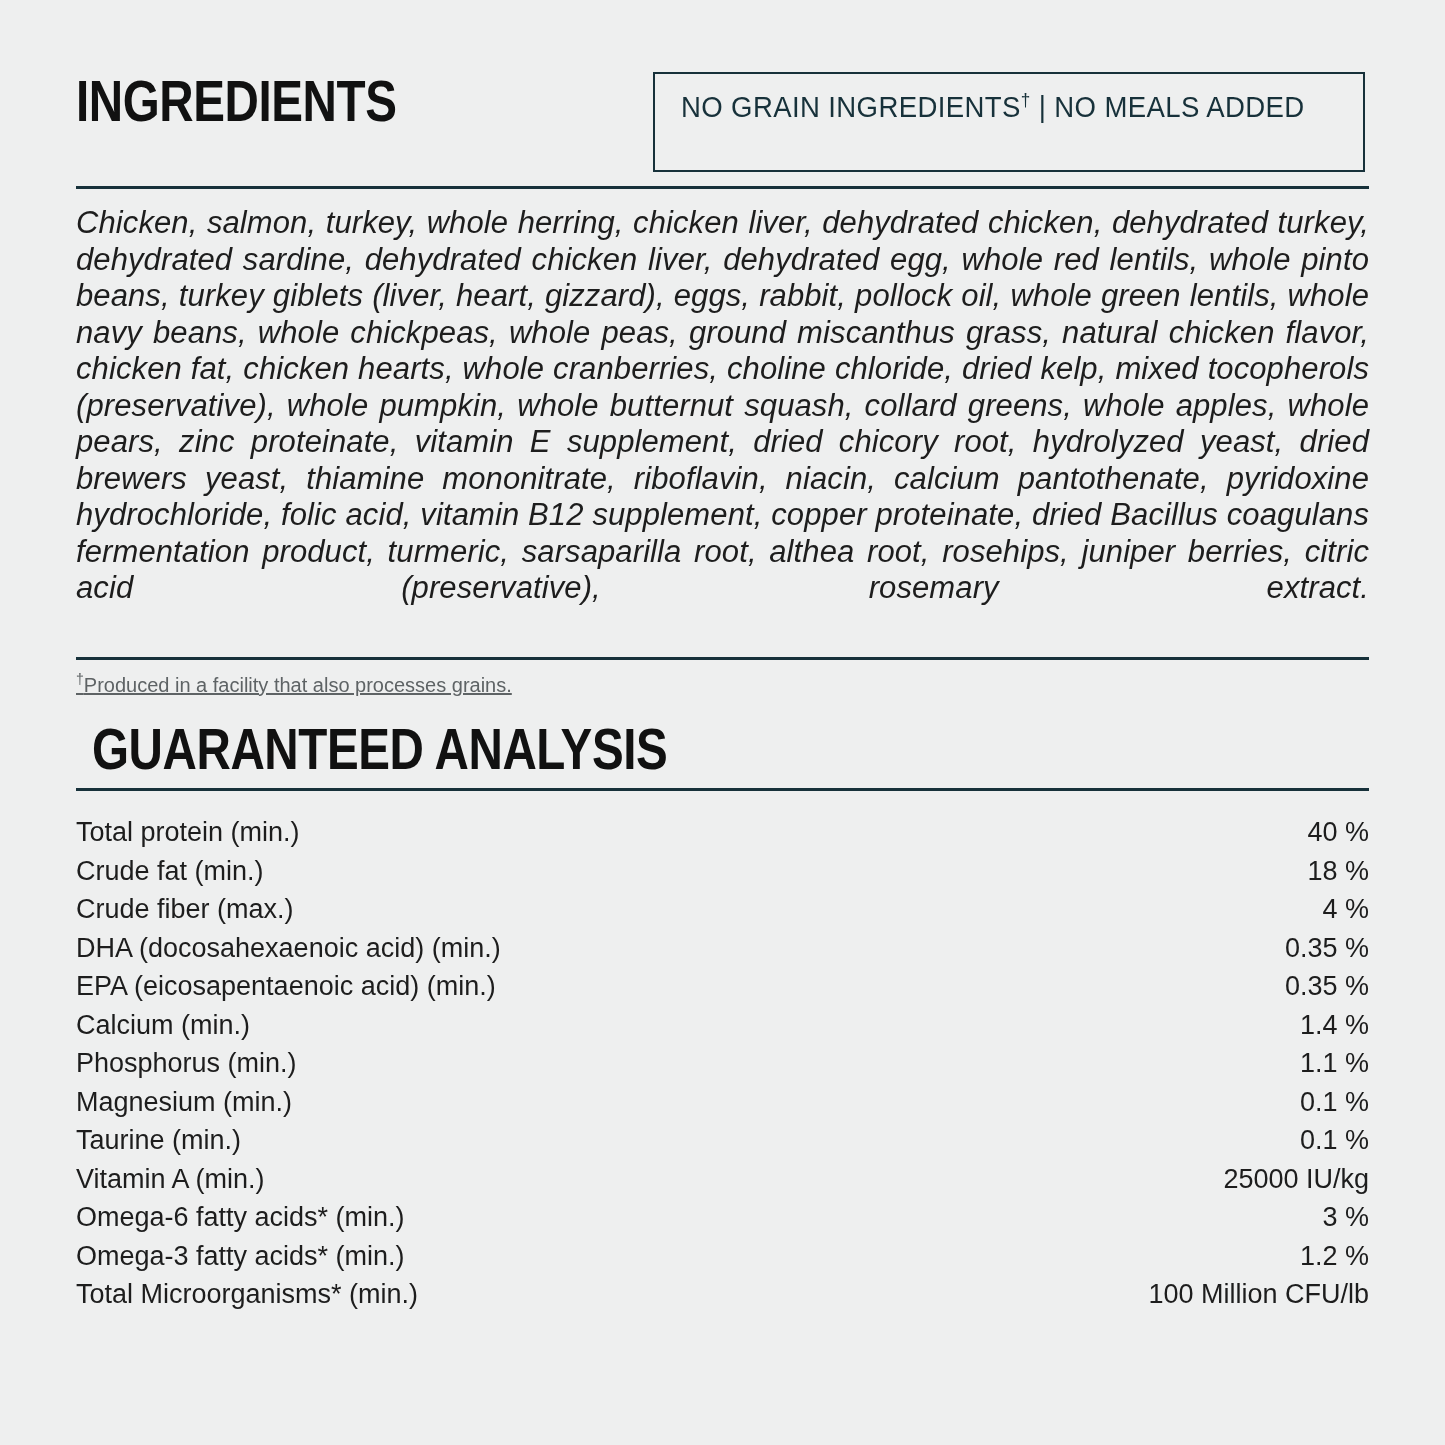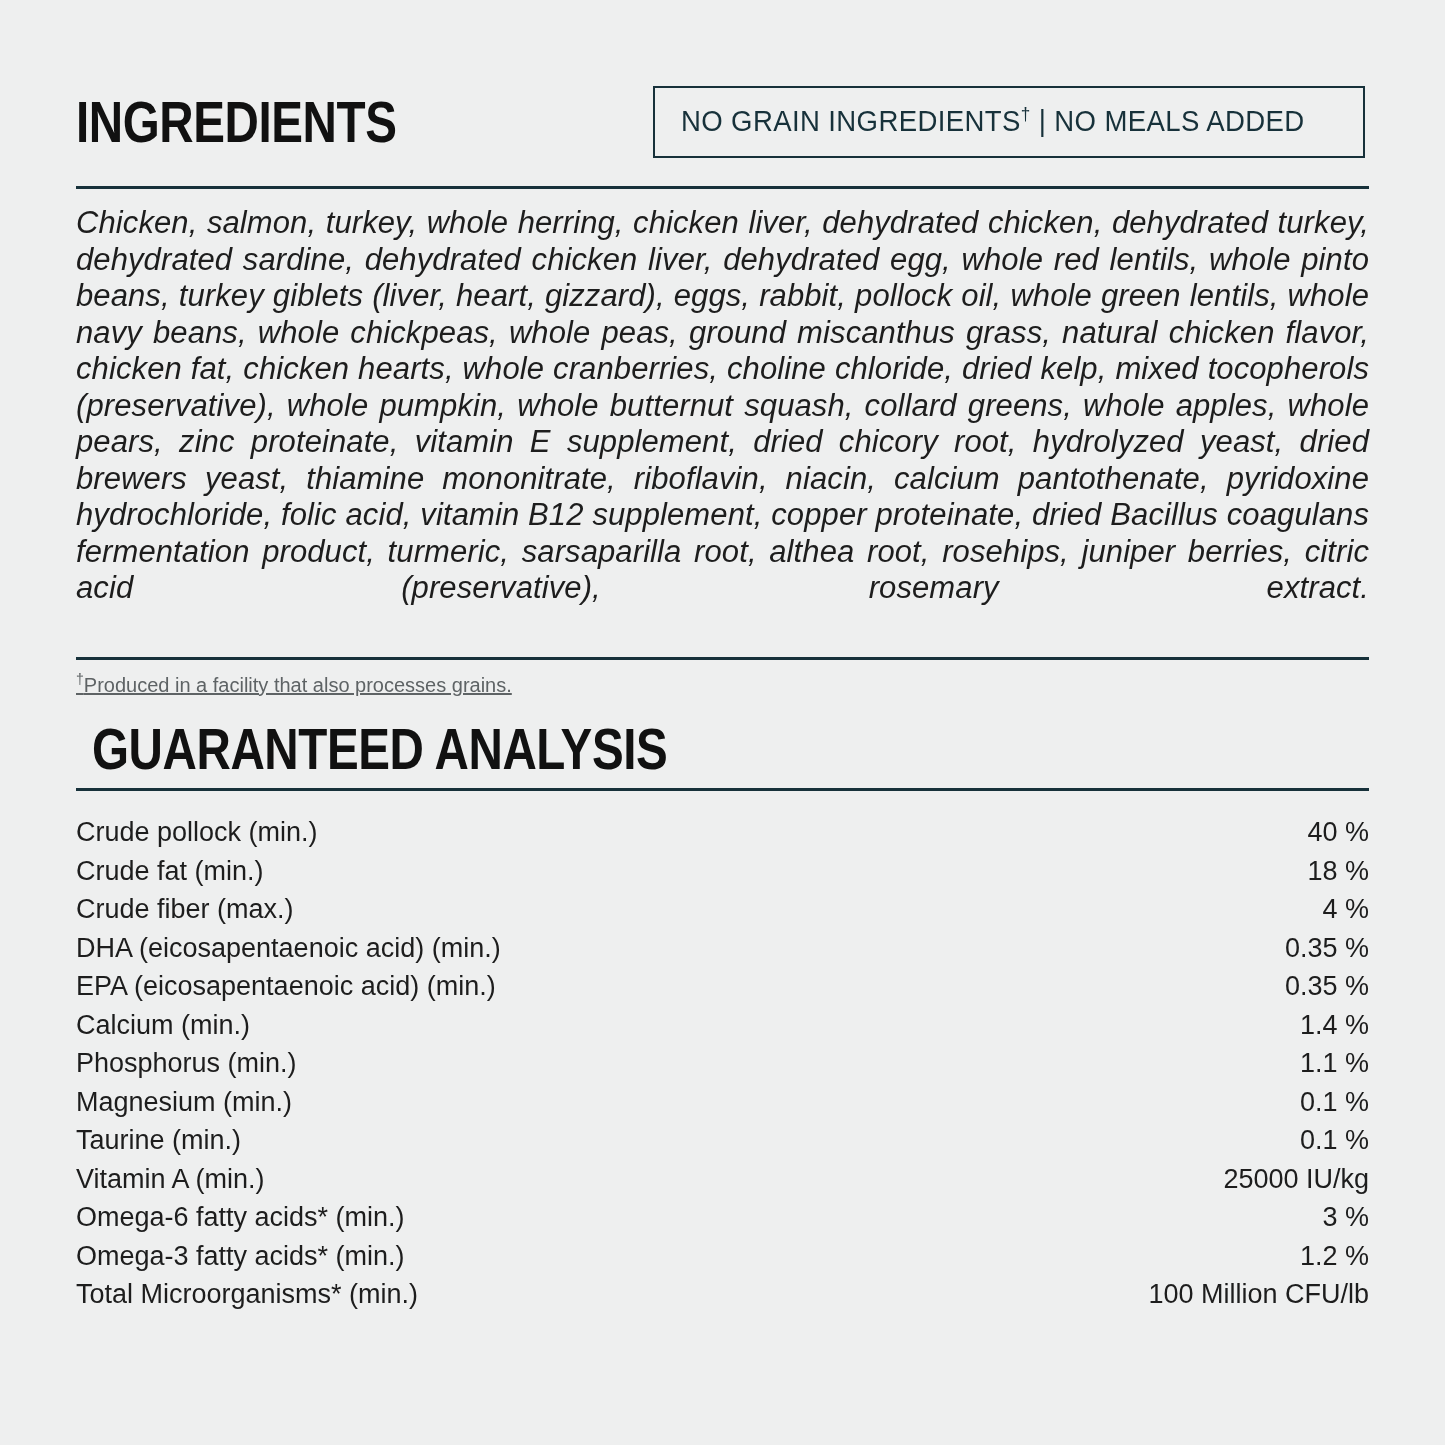--- a/index.html
+++ b/index.html
@@ -19,21 +19,20 @@
     width: 1445px;
     height: 1445px;
     padding: 72px 76px 0 76px;
     display: flex;
     flex-direction: column;
   }
 
   
   .ing-header {
     display: flex;
-    align-items: center;
     justify-content: space-between;
     height: 100px;
   }
   .section-title {
     font-family: "Liberation Sans", sans-serif;
     font-weight: bold;
     font-size: 58px;
     line-height: 58px;
     letter-spacing: -0.5px;
     color: #111;
@@ -157,33 +156,33 @@
   <div class="footnote"><sup>†</sup><span>Produced in a facility that also processes grains.</span></div>
 
   <div class="ga-title-wrap">
     <div class="section-title">GUARANTEED ANALYSIS</div>
   </div>
 
   <hr class="ga-rule">
 
   <div class="ga-list">
     <div class="ga-row">
-      <span class="ga-label">Crude pollock (min.)</span>
+      <span class="ga-label">Total protein (min.)</span>
       <span class="ga-value">40 %</span>
     </div>
     <div class="ga-row">
       <span class="ga-label">Crude fat (min.)</span>
       <span class="ga-value">18 %</span>
     </div>
     <div class="ga-row">
       <span class="ga-label">Crude fiber (max.)</span>
       <span class="ga-value">4 %</span>
     </div>
     <div class="ga-row">
-      <span class="ga-label">DHA (eicosapentaenoic acid) (min.)</span>
+      <span class="ga-label">DHA (docosahexaenoic acid) (min.)</span>
       <span class="ga-value">0.35 %</span>
     </div>
     <div class="ga-row">
       <span class="ga-label">EPA (eicosapentaenoic acid) (min.)</span>
       <span class="ga-value">0.35 %</span>
     </div>
     <div class="ga-row">
       <span class="ga-label">Calcium (min.)</span>
       <span class="ga-value">1.4 %</span>
     </div>

